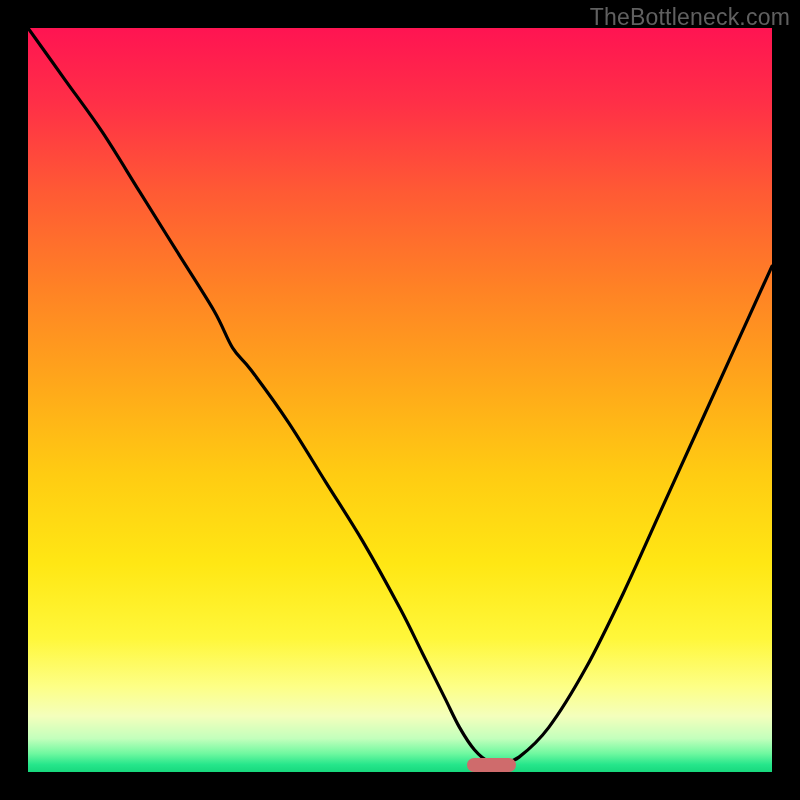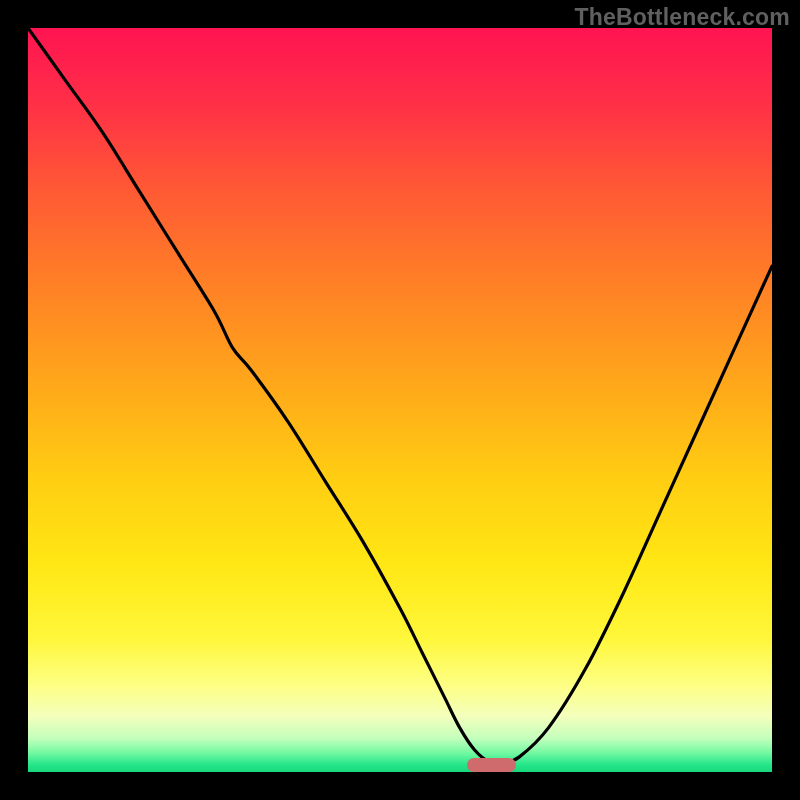--- a/index.html
+++ b/index.html
@@ -16,21 +16,21 @@
     width: 800px;
     height: 800px;
     background: #000;
   }
   .watermark {
     position: absolute;
     top: 4px;
     right: 10px;
     color: #606060;
     font-size: 23px;
-    font-weight: 700;
+    font-weight: 400;
     letter-spacing: 0.2px;
     user-select: none;
   }
   .plot-area {
     position: absolute;
     left: 28px;
     top: 28px;
     width: 744px;
     height: 744px;
     overflow: hidden;

